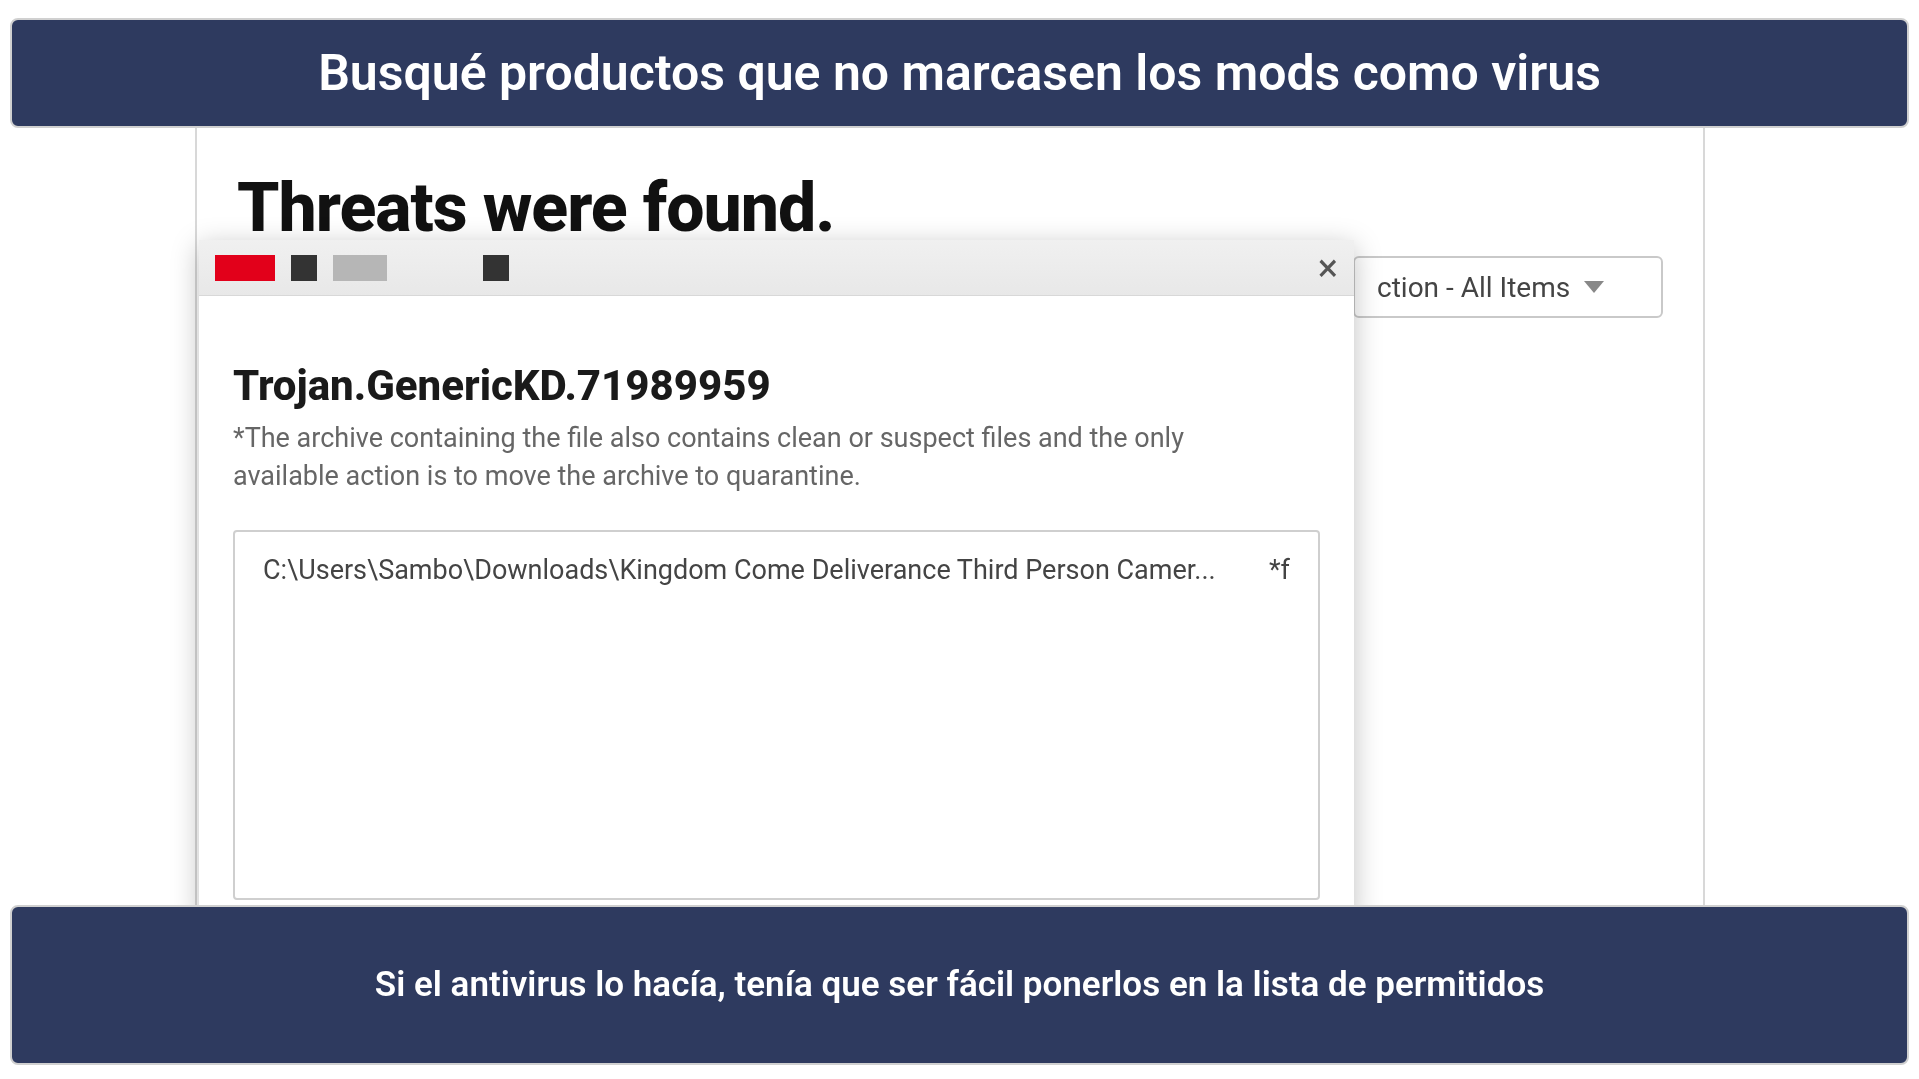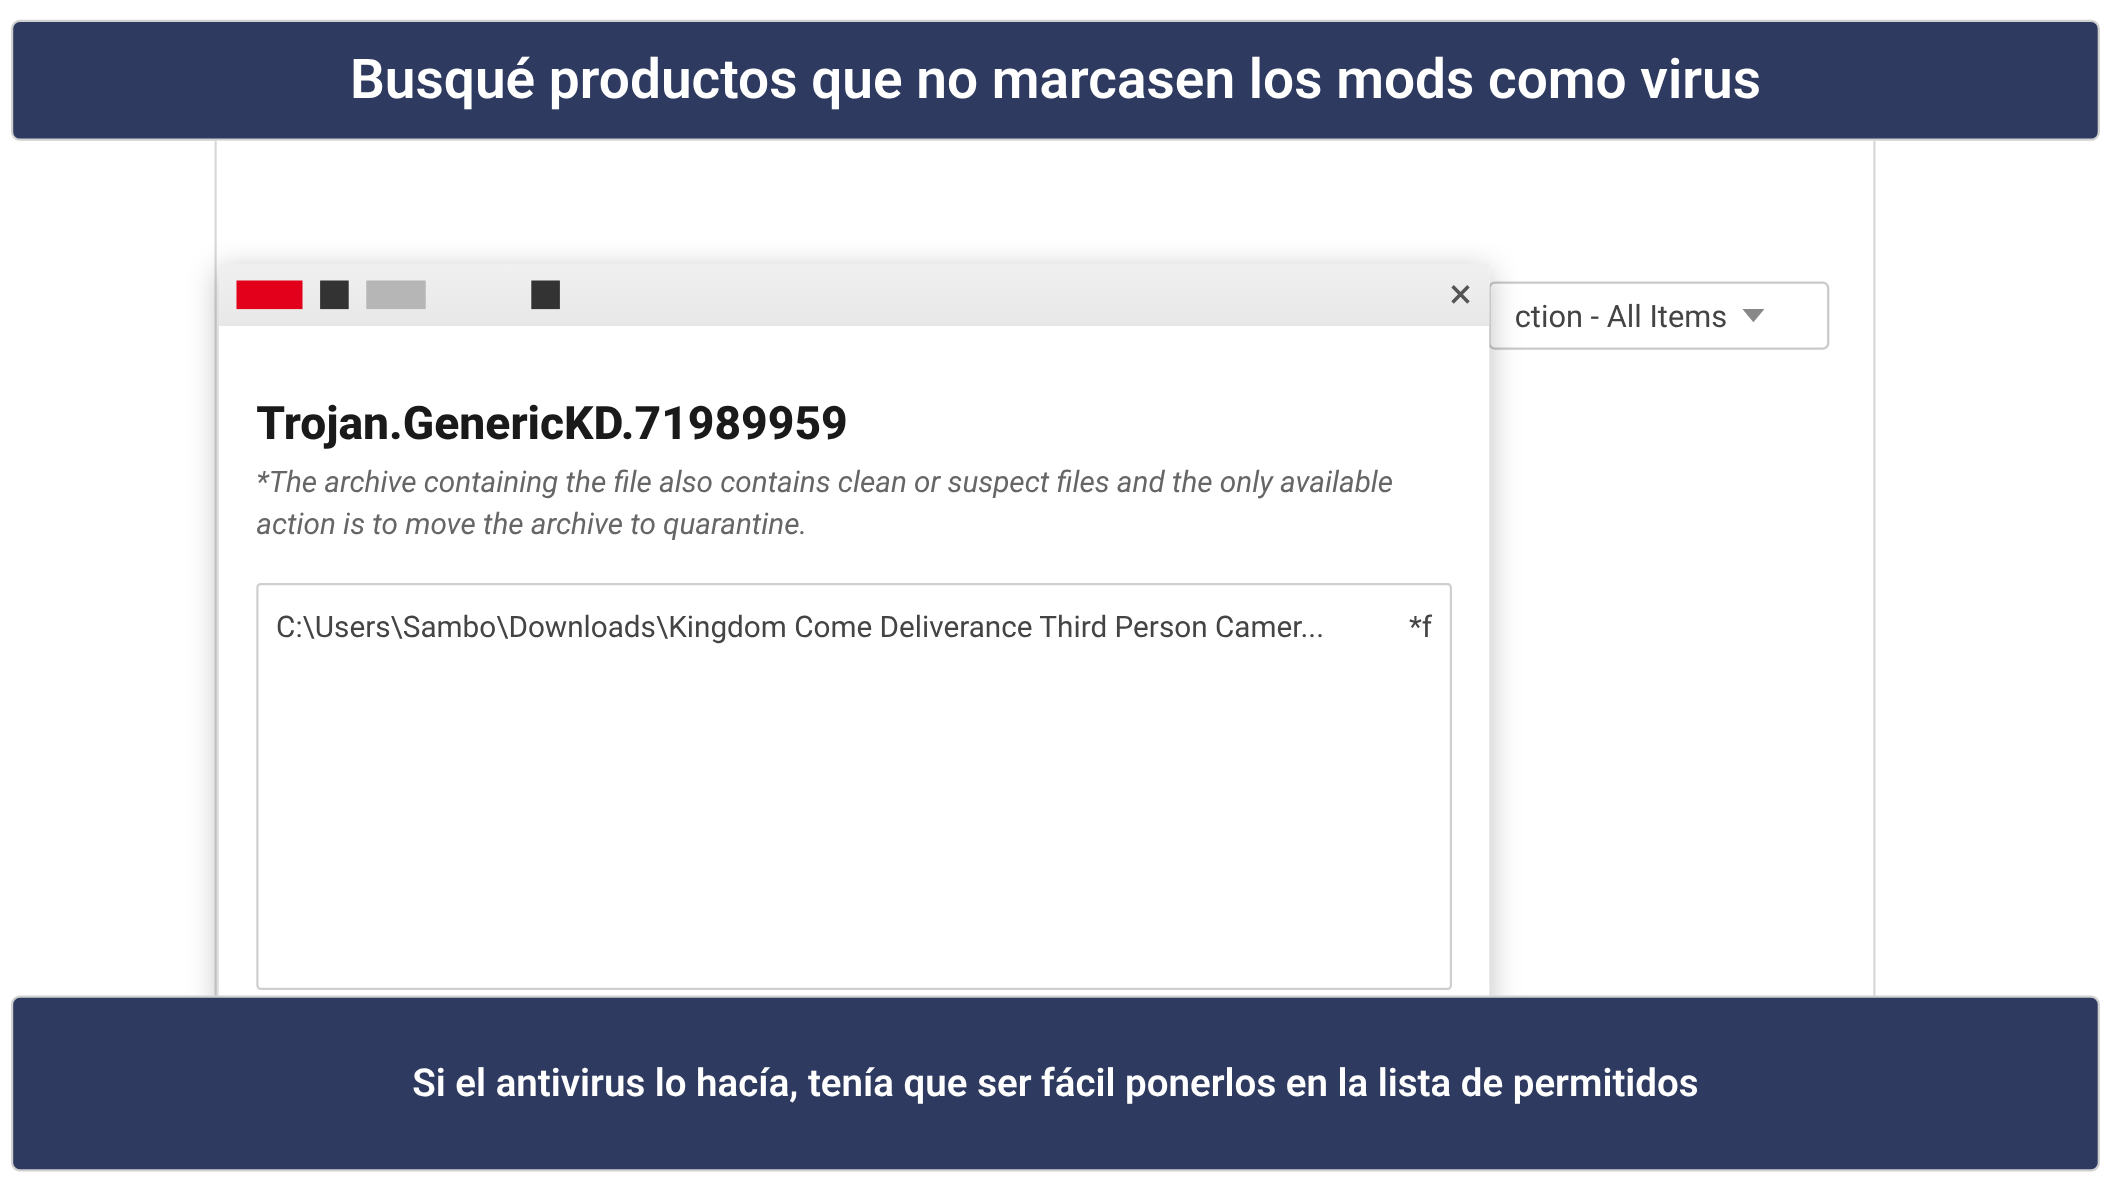--- a/index.html
+++ b/index.html
@@ -130,43 +130,43 @@
     font-weight: 800;
     color: #1a1a1a;
     margin-bottom: 10px;
   }
   .note {
     font-size: 27px;
     color: #666;
     line-height: 1.4;
     margin-bottom: 34px;
     max-width: 1050px;
-    font-style: italic;
   }
   .filebox {
     border: 2px solid #cfcfcf;
     border-radius: 4px;
     height: 370px;
-    padding: 22px 16px;
+    padding: 22px 28px;
     font-size: 27px;
     color: #444;
     display: flex;
     justify-content: space-between;
     gap: 8px;
   }
   .filetag { color: #444; white-space: nowrap; }
 </style>
 </head>
 <body>
 
 <div class="banner banner-top">
   <span>Busqué productos que no marcasen los mods como virus</span>
 </div>
 
 <div class="main-window">
+  <div class="threat-title">Threats were found.</div>
 
   <div class="dropdown dropdown-1">
     <span>ction - All Items</span>
     <span class="chevron"></span>
   </div>
 </div>
 
 <div class="dialog">
   <div class="dialog-titlebar">
     <div class="bit bit-red"></div>

